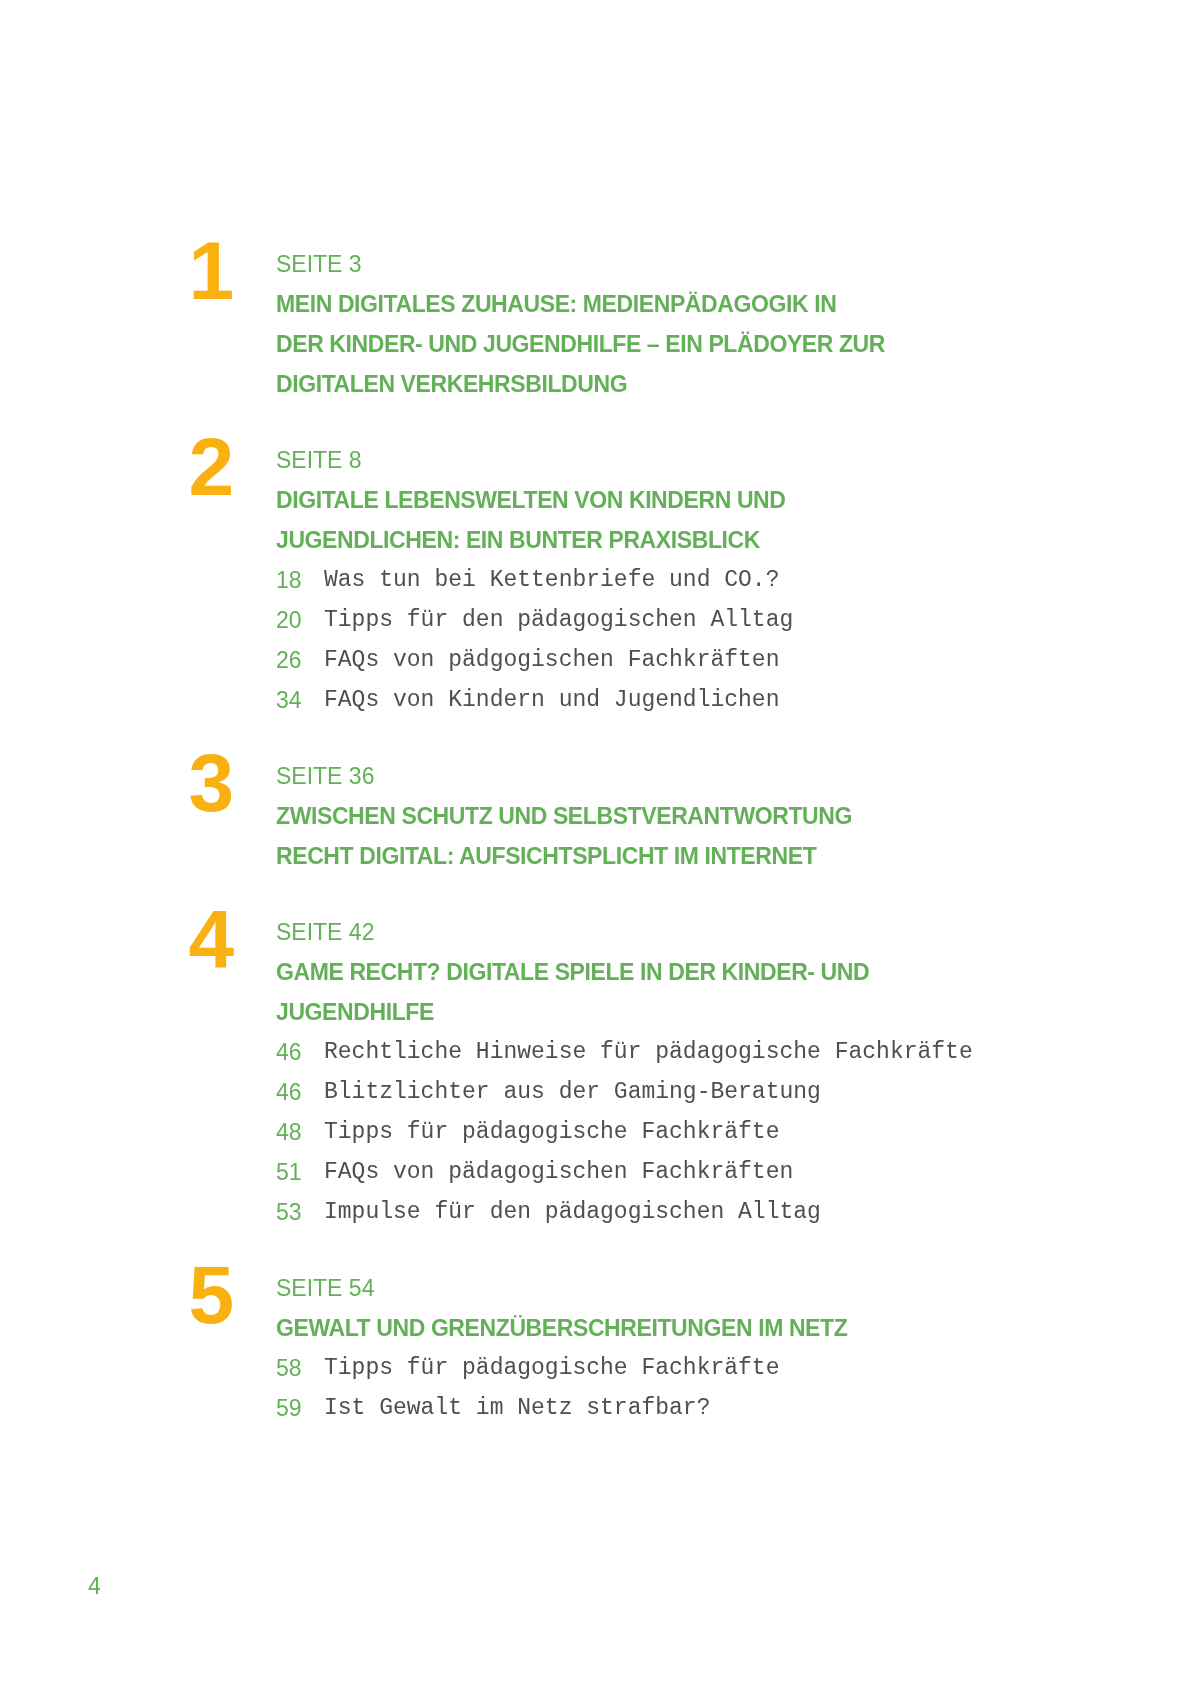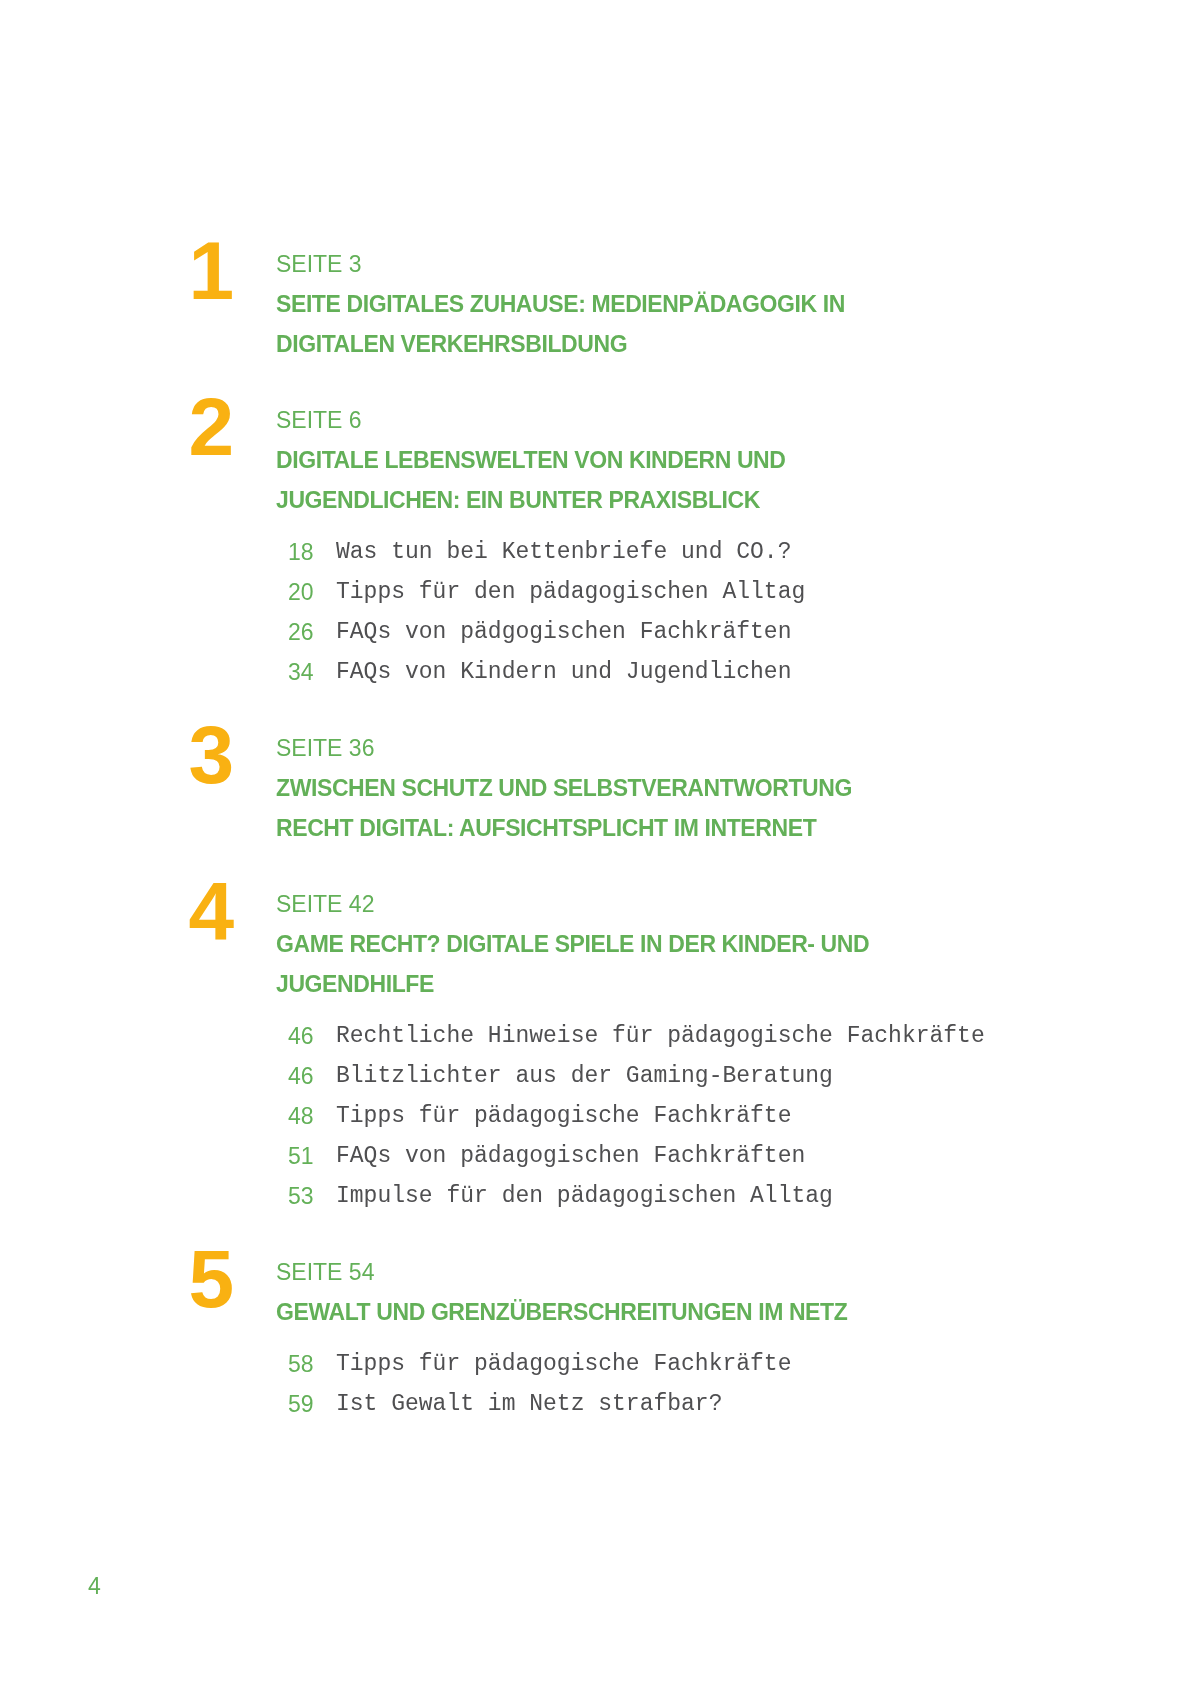--- a/index.html
+++ b/index.html
@@ -36,21 +36,21 @@
   }
   .title { margin: 0; padding: 0; font-weight: bold; }
   .tline {
     display: block;
     color: var(--green);
     font-size: 23px;
     line-height: 40px;
     letter-spacing: -0.4px;
     white-space: nowrap;
   }
-  .items { list-style: none; margin: 12px; padding: 0; }
+  .items { list-style: none; margin: 0; padding: 0; }
   .item { display: flex; font-size: 23px; line-height: 40px; white-space: nowrap; }
   .inum { width: 48px; flex: 0 0 48px; color: var(--green); }
   .ilabel { color: var(--gray); font-family: Liberation Mono, monospace; }
   .footer-num {
     position: absolute;
     left: 88px;
     top: 1572px;
     font-size: 23px;
     line-height: 28px;
     color: var(--green);
@@ -59,28 +59,29 @@
 </head>
 <body>
 
 <div class="page" style="--yellow: #F9B112; --green: #63B058; --gray: #4F4F51;">
   <div class="toc">
 
     <section class="toc-section">
       <div class="big-num">1</div>
       <div class="seite">SEITE 3</div>
       <h2 class="title">
-        <span class="tline">SEITE DIGITALES ZUHAUSE: MEDIENPÄDAGOGIK IN</span>
+        <span class="tline">MEIN DIGITALES ZUHAUSE: MEDIENPÄDAGOGIK IN</span>
+        <span class="tline">DER KINDER- UND JUGENDHILFE – EIN PLÄDOYER ZUR</span>
         <span class="tline">DIGITALEN VERKEHRSBILDUNG</span>
       </h2>
     </section>
 
     <section class="toc-section">
       <div class="big-num">2</div>
-      <div class="seite">SEITE 6</div>
+      <div class="seite">SEITE 8</div>
       <h2 class="title">
         <span class="tline">DIGITALE LEBENSWELTEN VON KINDERN UND</span>
         <span class="tline">JUGENDLICHEN: EIN BUNTER PRAXISBLICK</span>
       </h2>
       <ul class="items">
         <li class="item">
           <span class="inum">18</span>
           <span class="ilabel">Was tun bei Kettenbriefe und CO.?</span>
         </li>
         <li class="item">

